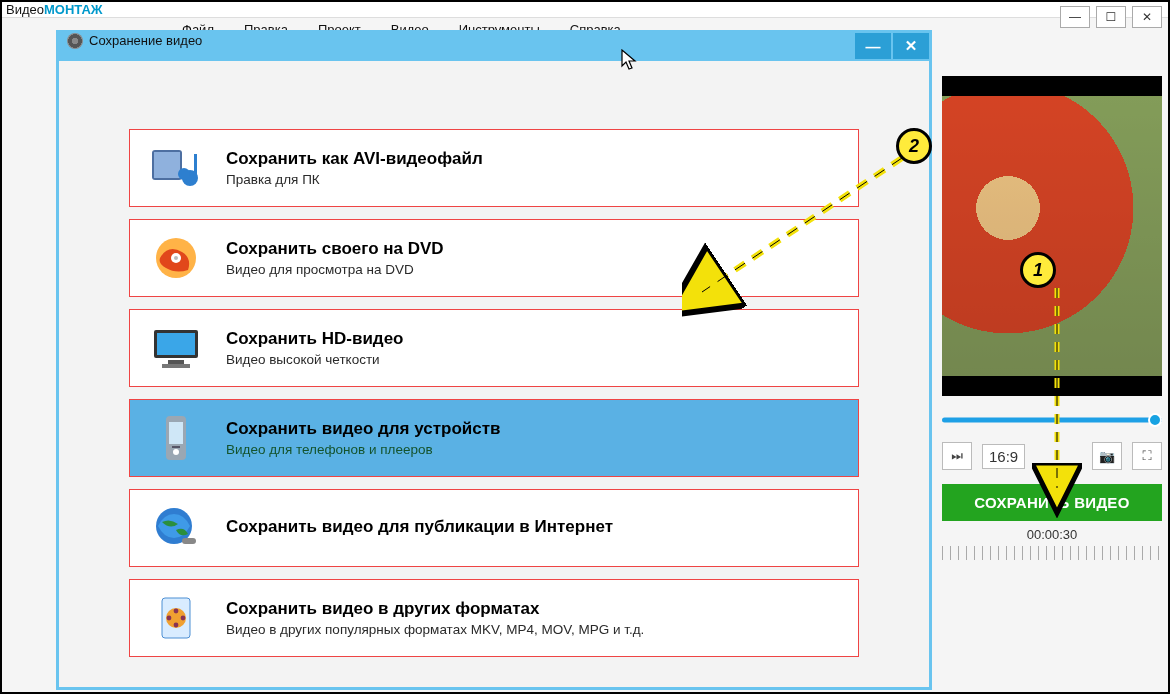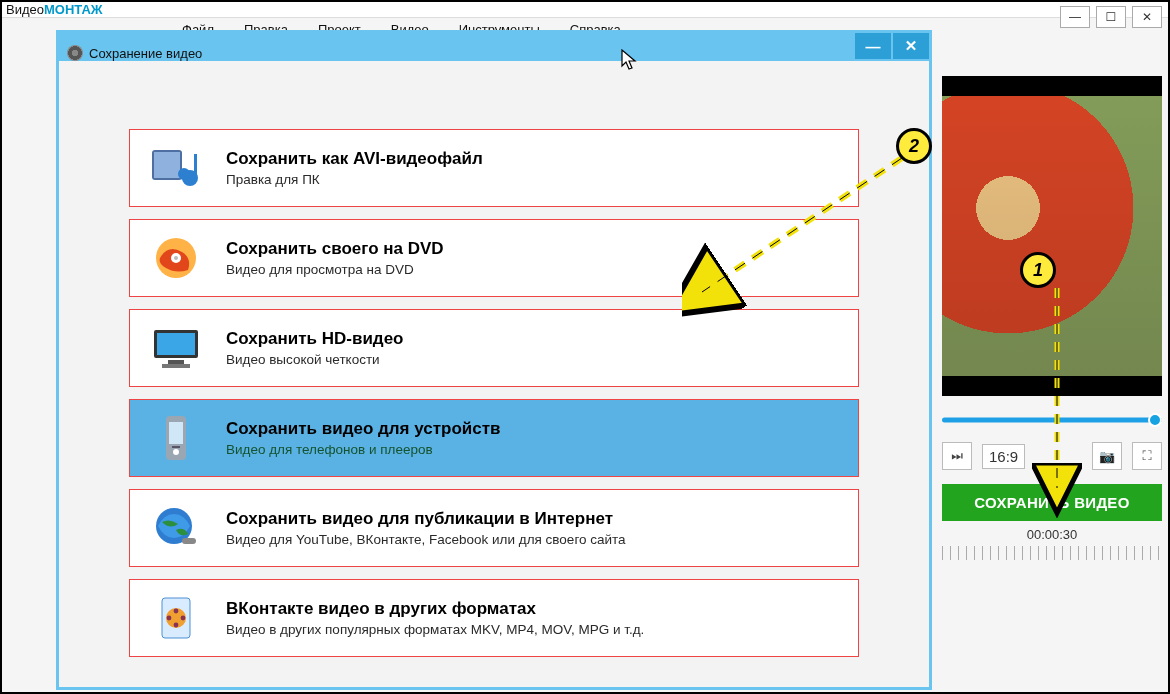--- a/index.html
+++ b/index.html
@@ -31,21 +31,21 @@
 .ctrl-row { margin-top: 12px; display: flex; align-items: center; gap: 10px; }
 .ctrl-box { width: 30px; height: 28px; border: 1px solid #bbb; background: #fff; display: flex; align-items: center; justify-content: center; font-size: 13px; color: #444; }
 .aspect-lbl { font-size: 15px; color: #333; border:1px solid #bbb; padding:3px 6px; background:#fff; }
 .save-btn { margin-top: 14px; background: #23a41f; color: #fff; font-weight: 700; font-size: 15px; padding: 10px 8px; text-align: center; letter-spacing: .3px; }
 
 .time-lbl { margin-top: 6px; text-align: center; font-size: 13px; color: #333; }
 .ticks { margin-top: 4px; height: 14px; background: repeating-linear-gradient(90deg,#aaa 0 1px,transparent 1px 8px); }
 
 
 .dialog { position: absolute; top: 28px; left: 54px; width: 876px; height: 660px; background: #f3f3f3; border: 3px solid #69c4ef; }
-.dlg-title { height: 28px; background: #69c4ef; display: flex; align-items: flex-end; padding-left: 8px; gap: 6px; font-size: 13px; color: #111; position: relative; }
+.dlg-title { height: 28px; background: #69c4ef; display: flex; align-items: flex-start; padding-left: 8px; gap: 6px; font-size: 13px; color: #111; position: relative; }
 .dlg-title-icon { width: 16px; height: 16px; border-radius: 50%; background: radial-gradient(circle,#888 30%,#555 31% 60%,#888 61%); }
 .dlg-wc { position: absolute; right: 0; top: 0; display: flex; }
 .dlg-wc .wcbtn { width: 36px; height: 26px; background: #2b9fd6; color: #fff; display:flex; align-items:center; justify-content:center; font-size: 15px; font-weight: bold; margin-left:2px;}
 .dlg-body { padding: 68px 70px 0 70px; display: flex; flex-direction: column; gap: 12px; }
 
 .opt { border: 1px solid #ef4444; background: #fff; padding: 10px 18px; display: flex; align-items: center; gap: 22px; min-height: 78px; }
 .opt.sel { background: #5ab1e4; }
 .opt-icon { width: 56px; height: 48px; display: flex; align-items: center; justify-content: center; }
 .opt-txt h3 { font-size: 17px; font-weight: 700; color: #000; margin-bottom: 3px; }
 .opt-txt p { font-size: 13.5px; color: #2a2a2a; }
@@ -183,37 +183,36 @@
           <svg class="ico" viewBox="0 0 56 48">
               <circle cx="26" cy="22" r="18" fill="#2f7dd1"></circle>
               <path d="M10 22 Q16 10 26 10 Q36 10 42 22 Q36 34 26 34 Q16 34 10 22" fill="#3f9ae8"></path>
               <path d="M14 18 Q22 14 30 20 Q22 26 14 18" fill="#2b8f3d"></path>
               <path d="M28 26 Q36 22 40 30 Q32 34 28 26" fill="#2b8f3d"></path>
               <rect x="34" y="34" width="14" height="6" rx="3" fill="#888"></rect>
             </svg>
         </div>
         <div class="opt-txt">
           <h3>Сохранить видео для публикации в Интернет</h3>
-          <p>Видео для YouTube, ВКонтакте, Facebook или для своего сайта</p>
         </div>
       </div>
 
       <div class="opt">
         <div class="opt-icon">
           <svg class="ico" viewBox="0 0 56 48">
               <rect x="14" y="4" width="28" height="40" rx="3" fill="#d9ecff" stroke="#4d8fd3"></rect>
               <circle cx="28" cy="24" r="10" fill="#f0a031"></circle>
               <circle cx="28" cy="17" r="2.4" fill="#835"></circle>
               <circle cx="28" cy="31" r="2.4" fill="#835"></circle>
               <circle cx="21" cy="24" r="2.4" fill="#835"></circle>
               <circle cx="35" cy="24" r="2.4" fill="#835"></circle>
             </svg>
         </div>
         <div class="opt-txt">
-          <h3>ВКонтакте видео в других форматах</h3>
+          <h3>Сохранить видео в других форматах</h3>
           <p>Видео в других популярных форматах MKV, MP4, MOV, MPG и т.д.</p>
         </div>
       </div>
     </div>
   </div>
 
   <div class="badge" style="top:250px; right:112px;">1</div>
   <div class="badge" style="top:126px; left:894px;">2</div>
 
   <svg class="arrow" style="top:286px; left:1030px;" width="50" height="230">

